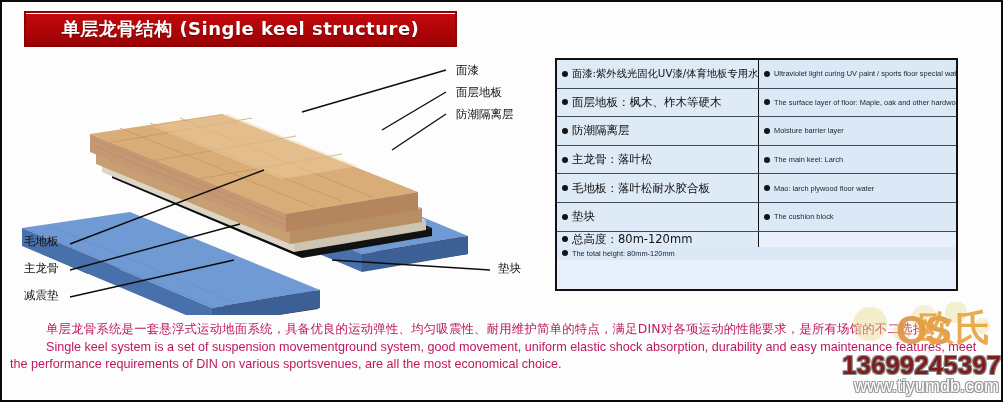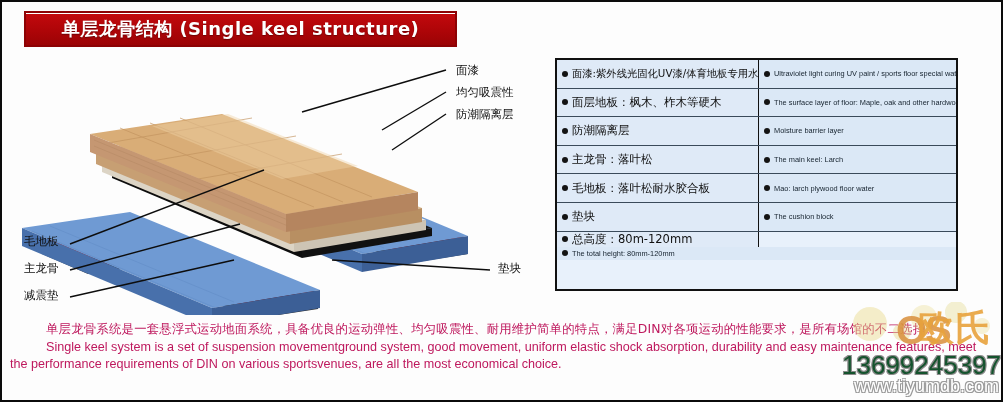--- a/index.html
+++ b/index.html
@@ -121,23 +121,23 @@
     font-family:"Liberation Sans",sans-serif;
     color:#d98f3c;opacity:.85;letter-spacing:-2px;margin-left:48px;
   }
   #wm-cn{
     position:absolute;left:78px;top:2px;
     font-size:36px;font-weight:bold;
     color:#e8a33d;opacity:.9;letter-spacing:1px;
   }
   #wm-phone{
     position:absolute;left:2px;top:48px;
-    font-size:26px;font-weight:400;
+    font-size:26px;font-weight:700;
     font-family:"Liberation Sans",sans-serif;
-    color:#14532d;
+    color:#7f1d1d;
     text-shadow:
       -1px -1px 0 #8a8a8a, 1px -1px 0 #8a8a8a,
       -1px  1px 0 #8a8a8a, 1px  1px 0 #8a8a8a;
     letter-spacing:0px;
   }
   #wm-url{
     position:absolute;left:14px;top:74px;
     font-size:18px;
     font-family:"Liberation Sans",sans-serif;
     color:#ffffff;
@@ -259,21 +259,21 @@
 
       <line x1="68" y1="242" x2="262" y2="168"></line>
 
       <line x1="68" y1="268" x2="238" y2="222"></line>
 
       <line x1="68" y1="295" x2="232" y2="258"></line>
     </g>
   </svg>
 
   <div class="callout" style="left:454px;top:61px;">面漆</div>
-  <div class="callout" style="left:454px;top:83px;">均匀吸震性</div>
+  <div class="callout" style="left:454px;top:83px;">面层地板</div>
   <div class="callout" style="left:454px;top:105px;">防潮隔离层</div>
   <div class="callout" style="left:496px;top:259px;">垫块</div>
 
   <div class="callout" style="left:22px;top:232px;font-family:Liberation Mono, monospace;">毛地板</div>
   <div class="callout" style="left:22px;top:259px;">主龙骨</div>
   <div class="callout" style="left:22px;top:286px;">减震垫</div>
 
   <div id="spec-table">
     <div class="trow">
       <div class="cell-cn">

